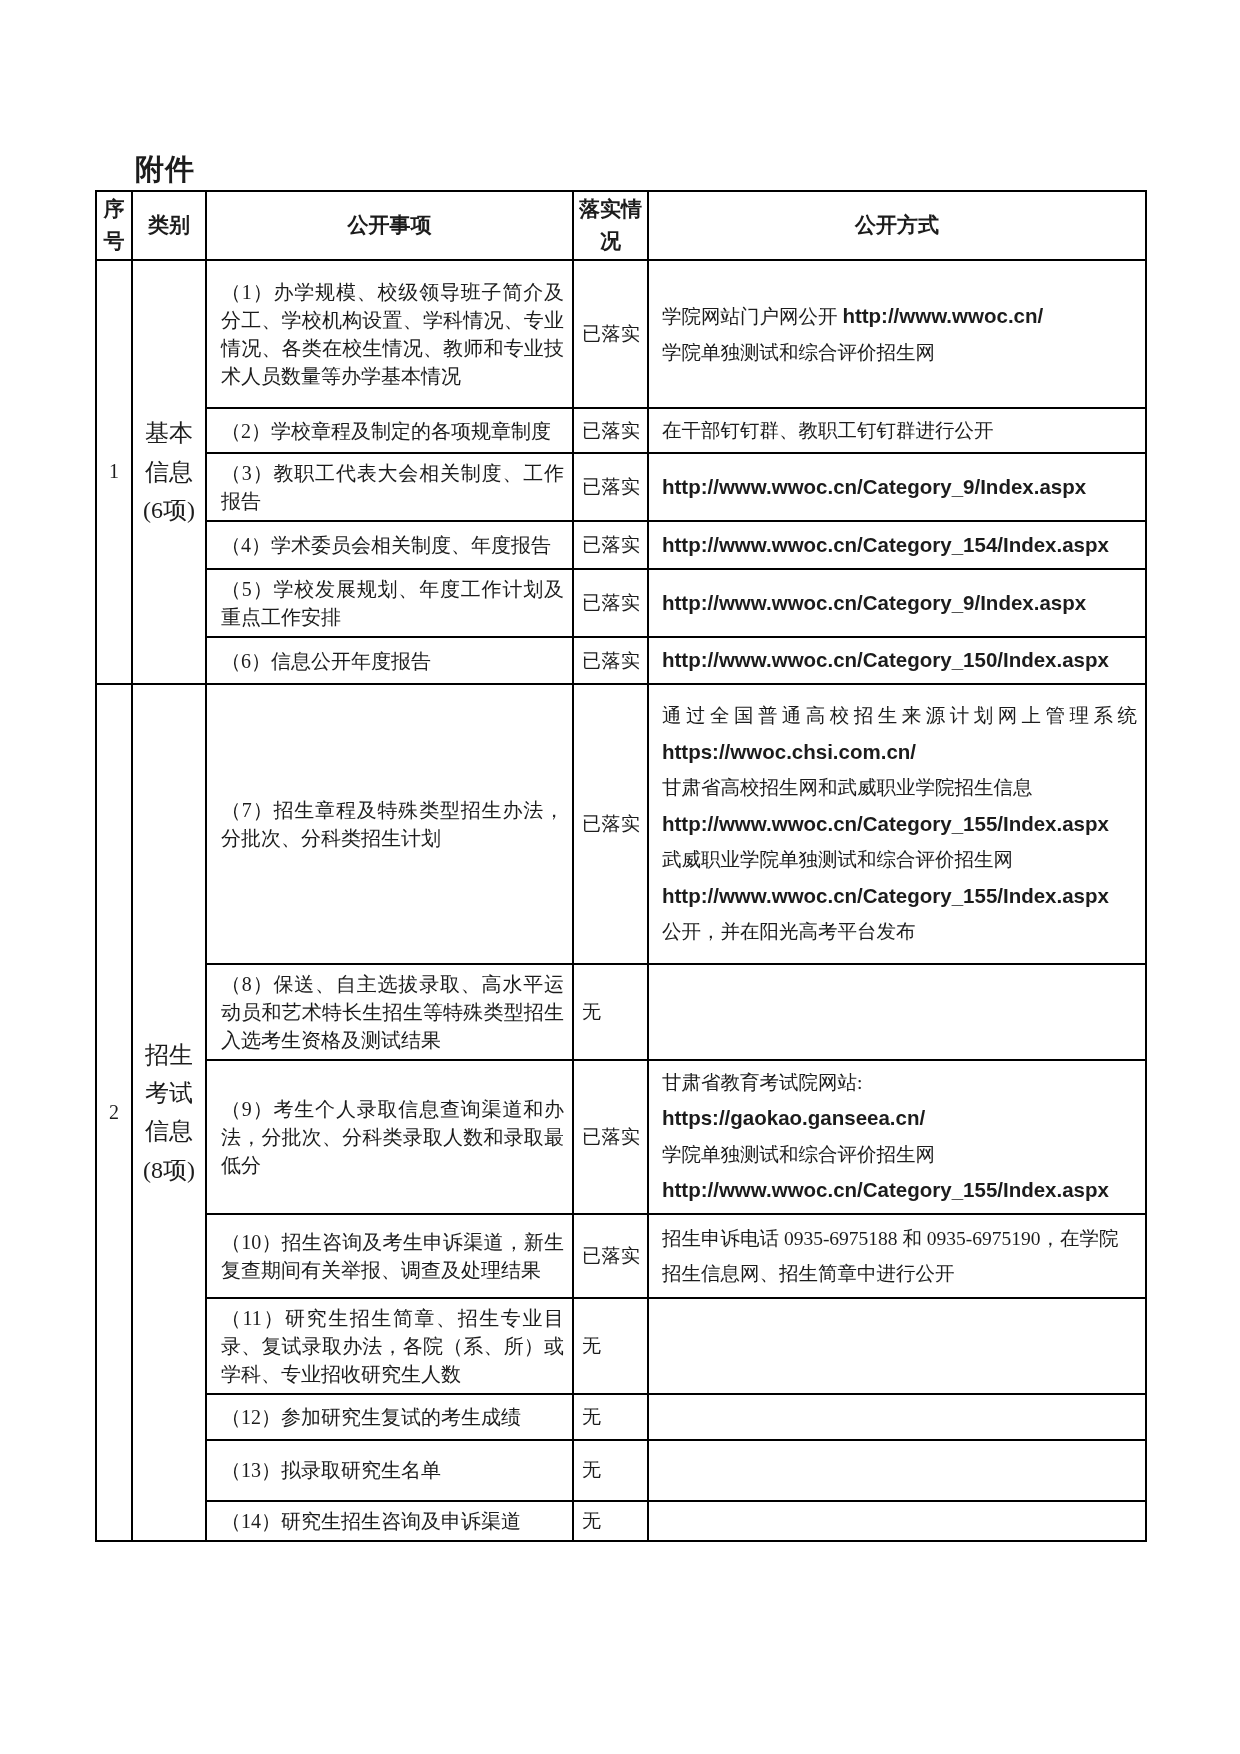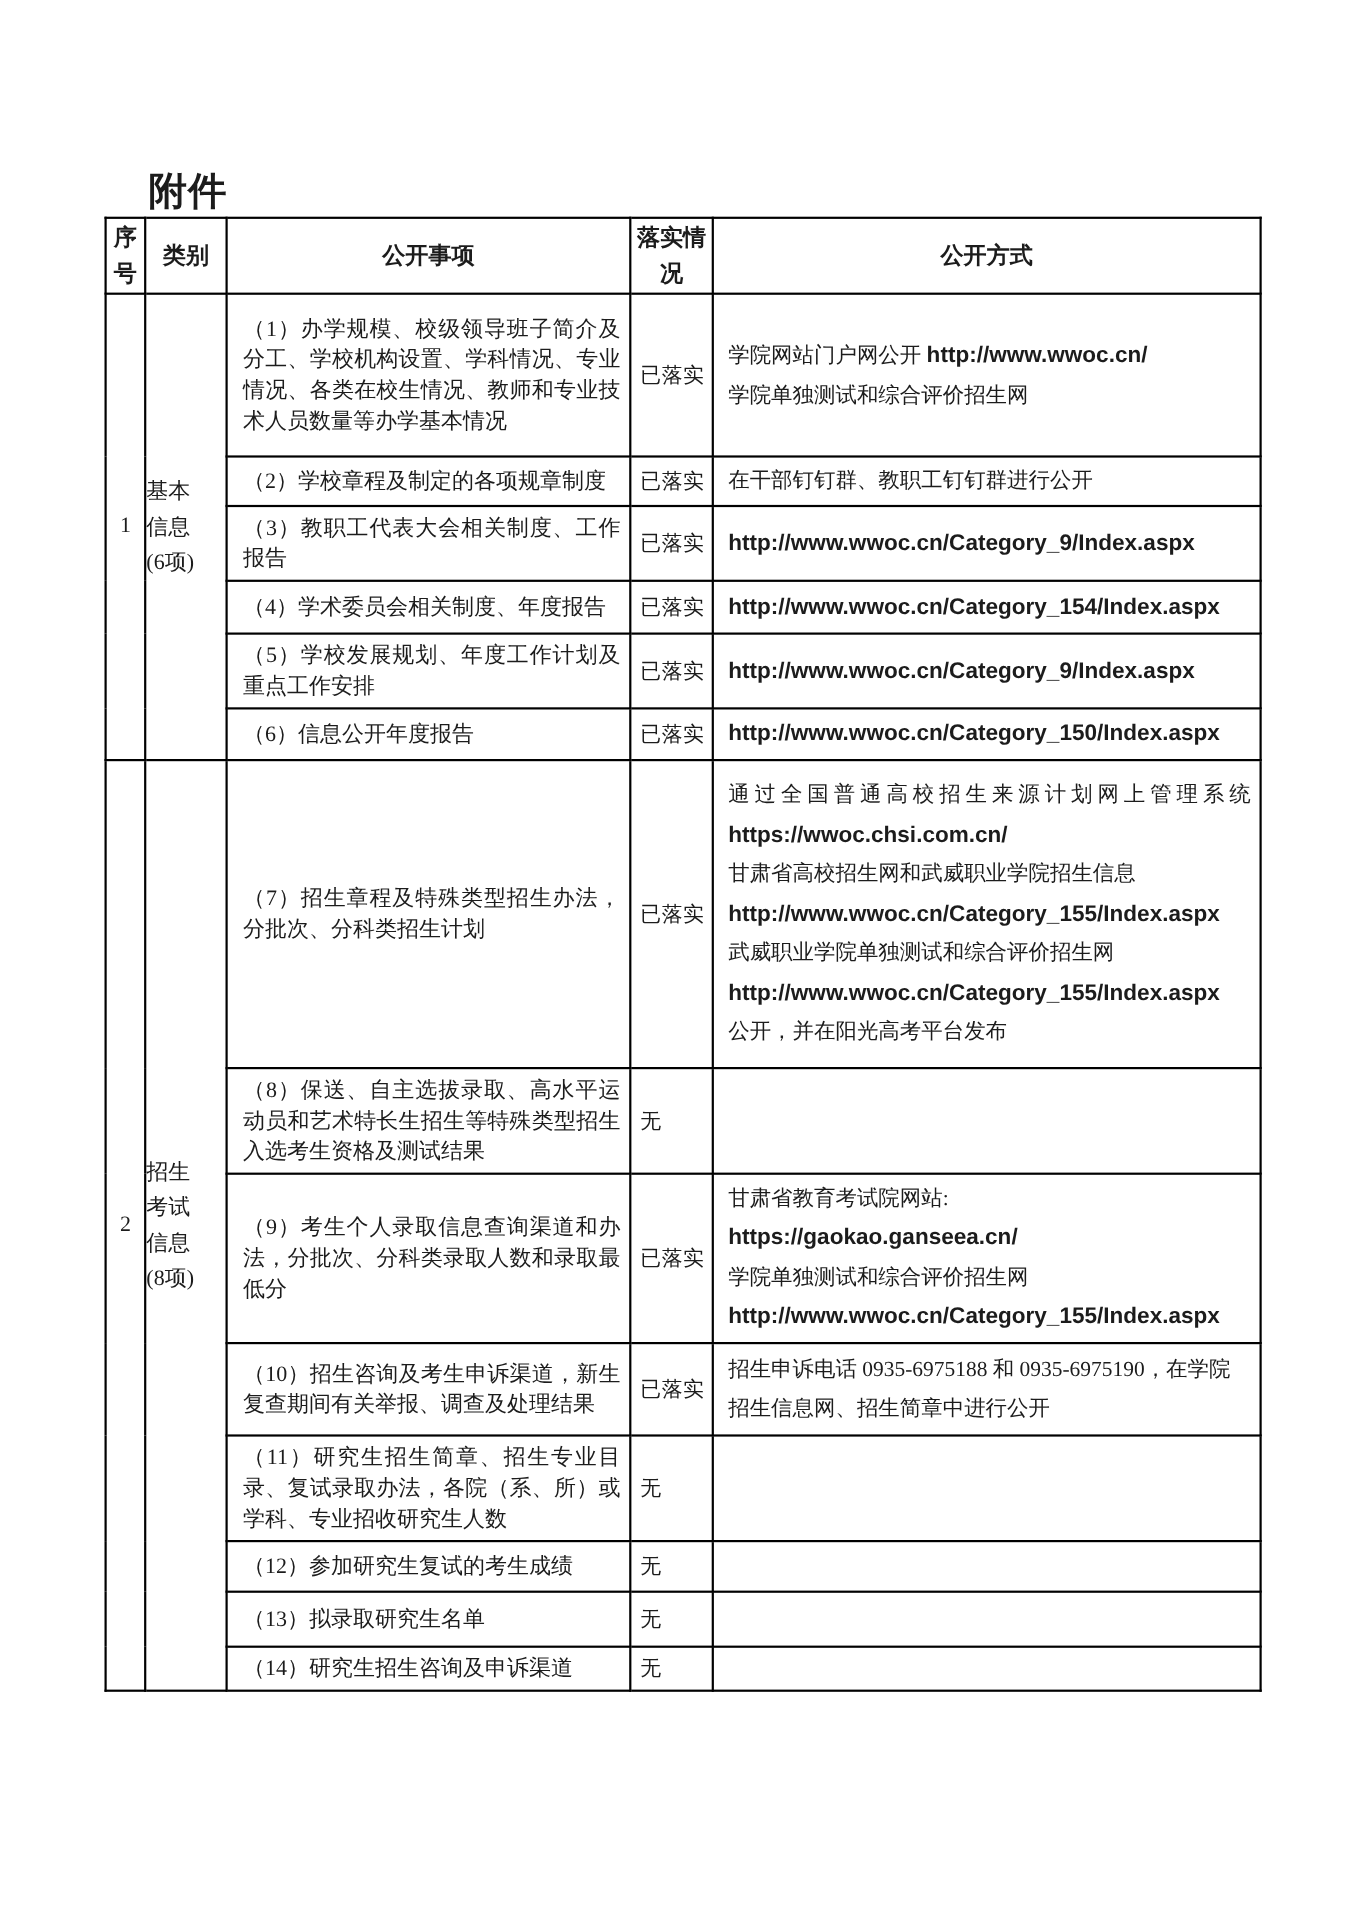--- a/index.html
+++ b/index.html
@@ -15,21 +15,21 @@
     color: #1c1c1c;
     -webkit-font-smoothing: antialiased;
   }
   .page {
     padding: 150px 95px 0 95px;
     box-sizing: border-box;
   }
   .attachment {
     margin-left: 40px;
     font-family: "Liberation Sans", "DejaVu Sans", sans-serif;
-    font-size: 35px;
+    font-size: 29px;
     font-weight: 600;
     letter-spacing: 1px;
   }
   .title {
     text-align: center;
     margin: 36px 0 20px 0;
     font-size: 30px;
     font-weight: bold;
     letter-spacing: 0.5px;
   }
@@ -50,22 +50,22 @@
     text-align: center;
     line-height: 1.5;
     padding: 2px 2px;
   }
   td.c-idx {
     text-align: center;
     font-size: 20px;
     padding: 0;
   }
   td.c-cat {
-    text-align: left;
-    font-size: 20px;
+    text-align: center;
+    font-size: 24px;
     line-height: 1.6;
     padding: 0;
   }
   td.c-cat .cat-line { white-space: nowrap; }
   td.c-item {
     font-size: 20px;
     line-height: 1.4;
     text-align: justify;
     text-justify: inter-ideograph;
     padding: 5px 8px 5px 14px;
@@ -212,21 +212,21 @@
         <tr style="height: 90px;">
           <td class="c-item">（11）研究生招生简章、招生专业目录、复试录取办法，各院（系、所）或学科、专业招收研究生人数</td>
           <td class="c-status">无</td>
           <td class="c-method"></td>
         </tr>
         <tr style="height: 46px;">
           <td class="c-item">（12）参加研究生复试的考生成绩</td>
           <td class="c-status">无</td>
           <td class="c-method"></td>
         </tr>
-        <tr style="height: 50px;">
+        <tr style="height: 61px;">
           <td class="c-item">（13）拟录取研究生名单</td>
           <td class="c-status">无</td>
           <td class="c-method"></td>
         </tr>
         <tr style="height: 40px;">
           <td class="c-item">（14）研究生招生咨询及申诉渠道</td>
           <td class="c-status">无</td>
           <td class="c-method"></td>
         </tr>
       </tbody>

